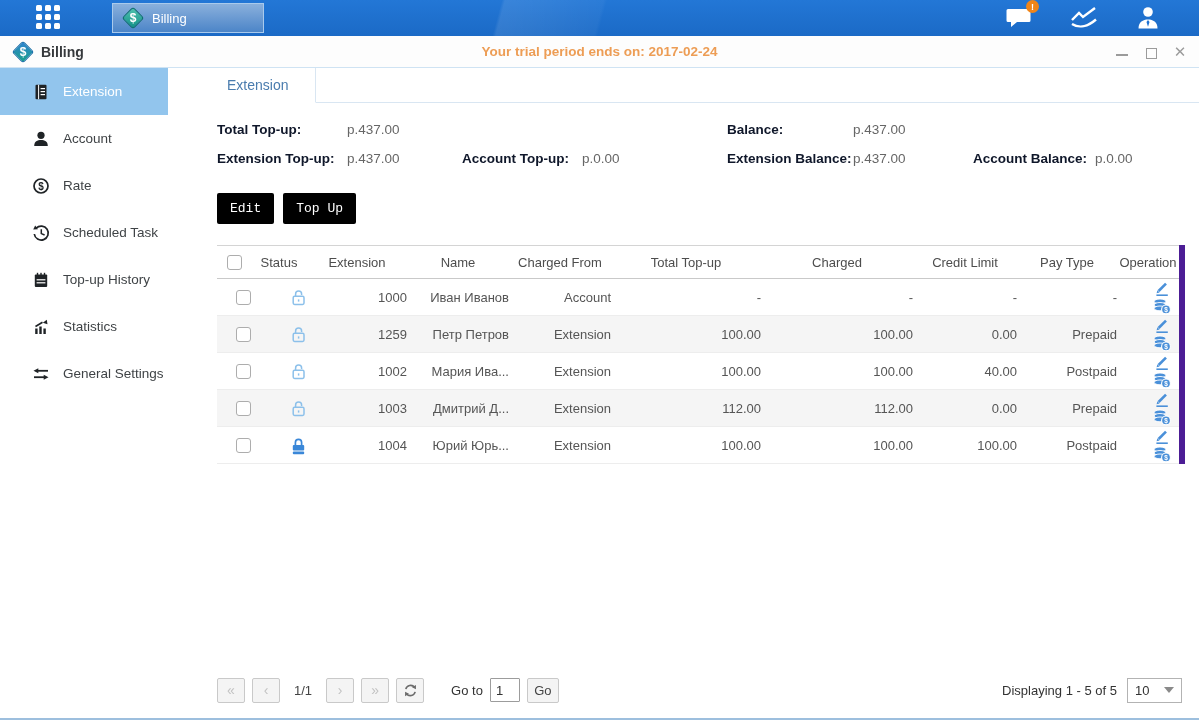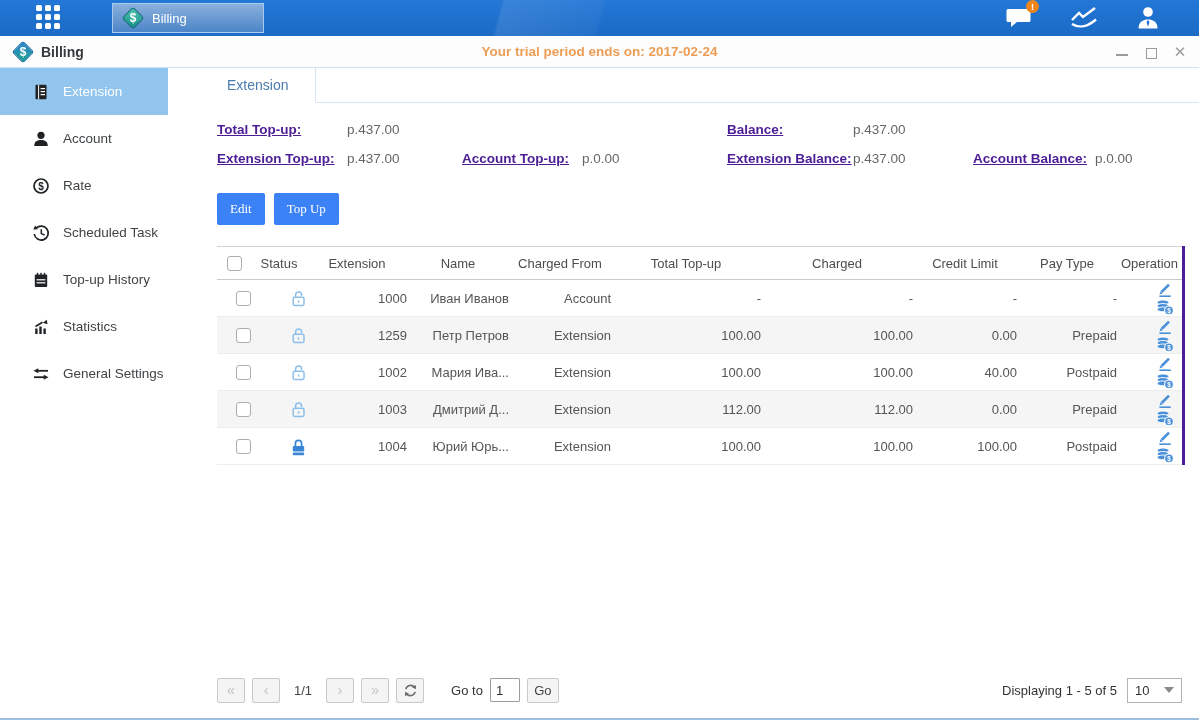--- a/index.html
+++ b/index.html
@@ -59,28 +59,28 @@
   .main { flex:1; display:flex; flex-direction:column; min-width:0; }
   .tabstrip { height:35px; display:flex; border-bottom:1px solid #d9e6f2; flex:0 0 auto; }
   .tab { padding:0 27px; display:flex; align-items:center; background:#fff; color:#4a7cae;
     font-size:14px; border-right:1px solid #d9e6f2; margin-bottom:-1px; border-bottom:1px solid #fff;
     cursor:pointer; }
 
   .content { padding-left:17px; flex:0 0 auto; }
   .summary { margin-top:19px; display:grid;
     grid-template-columns:130px 115px 120px 145px 126px 120px 122px 1fr;
     row-gap:14px; font-size:13.5px; align-items:center; }
-  .summary .lab { font-weight:bold; color:#4c1d95;text-decoration:underline; }
+  .summary .lab { font-weight:bold; color:#0f172a; }
   .summary .val { color:#666; }
 
   .btnrow { margin-top:27px; display:flex; gap:9px; }
-  .btn { background:#3b82f6; color:#fff; border:none; border-radius:2px;
-    font-size:13px; padding:8px 13px; cursor:pointer; font-family:Liberation Serif, serif; }
-
-  .table-wrap { margin-top:21px; margin-right:14px; border-right:3px solid #4c1d95; }
+  .btn { background:#000000; color:#fff; border:none; border-radius:2px;
+    font-size:13px; padding:8px 13px; cursor:pointer; font-family:Liberation Mono, monospace; }
+
+  .table-wrap { margin-top:21px; margin-right:14px; border-right:6px solid #4c1d95; }
   table { width:100%; border-collapse:collapse; font-size:13px; color:#555; table-layout:fixed; }
   thead tr { border-top:1px solid #d4d4d4; border-bottom:1px solid #c9c9c9; height:33px; }
   th { font-weight:normal; color:#4d4d4d; text-align:center; }
   tbody tr { height:35px; border-bottom:1px solid #ededed; }
   tbody tr:nth-child(even) { background:#f5f5f5; }
   td { text-align:right; }
   .cb { display:inline-block; width:15px; height:15px; border:1px solid #adadad;
     border-radius:3px; background:#fff; vertical-align:middle; cursor:pointer; }
   .op-cell span { display:inline-flex; margin:0 8px; cursor:pointer; vertical-align:middle; }
 

